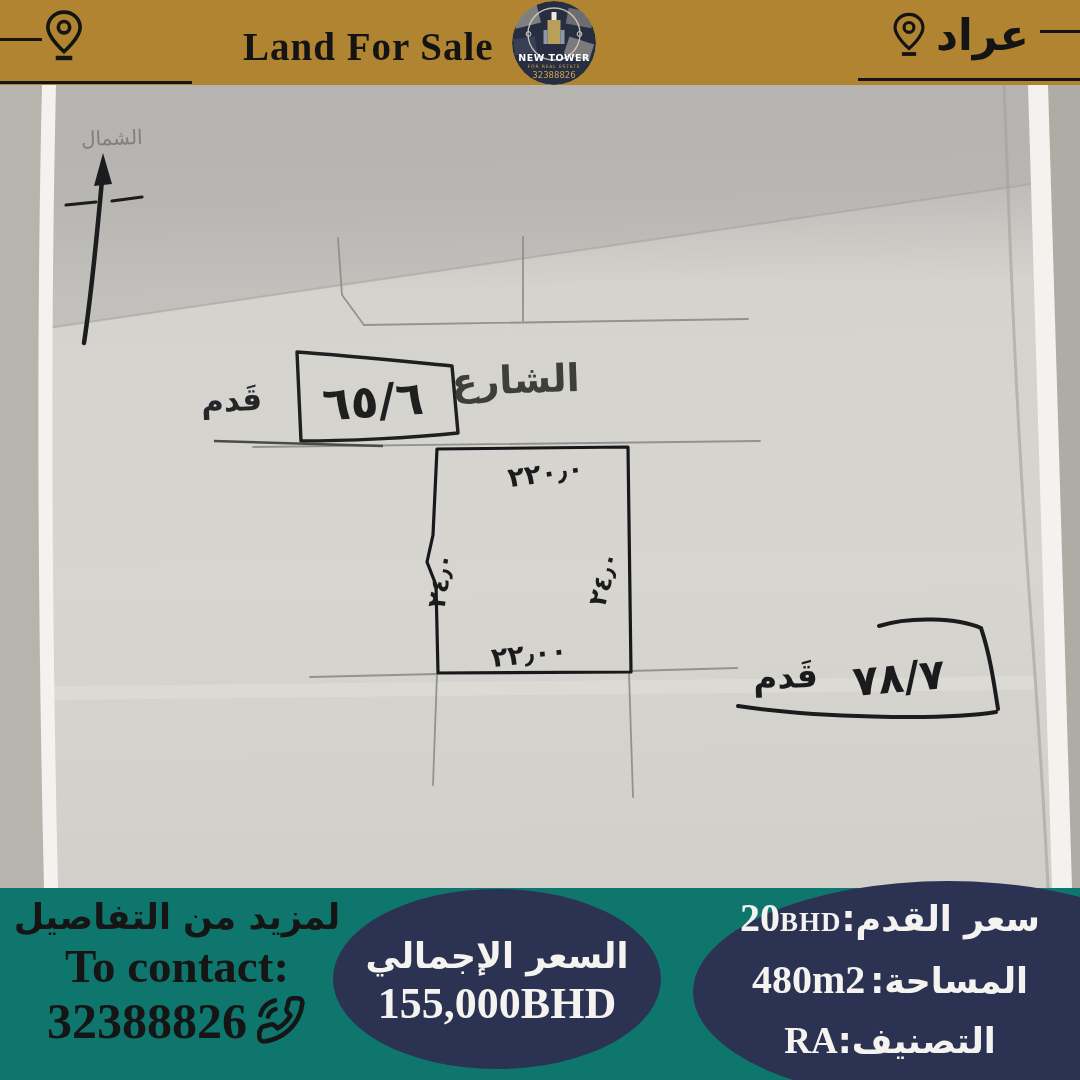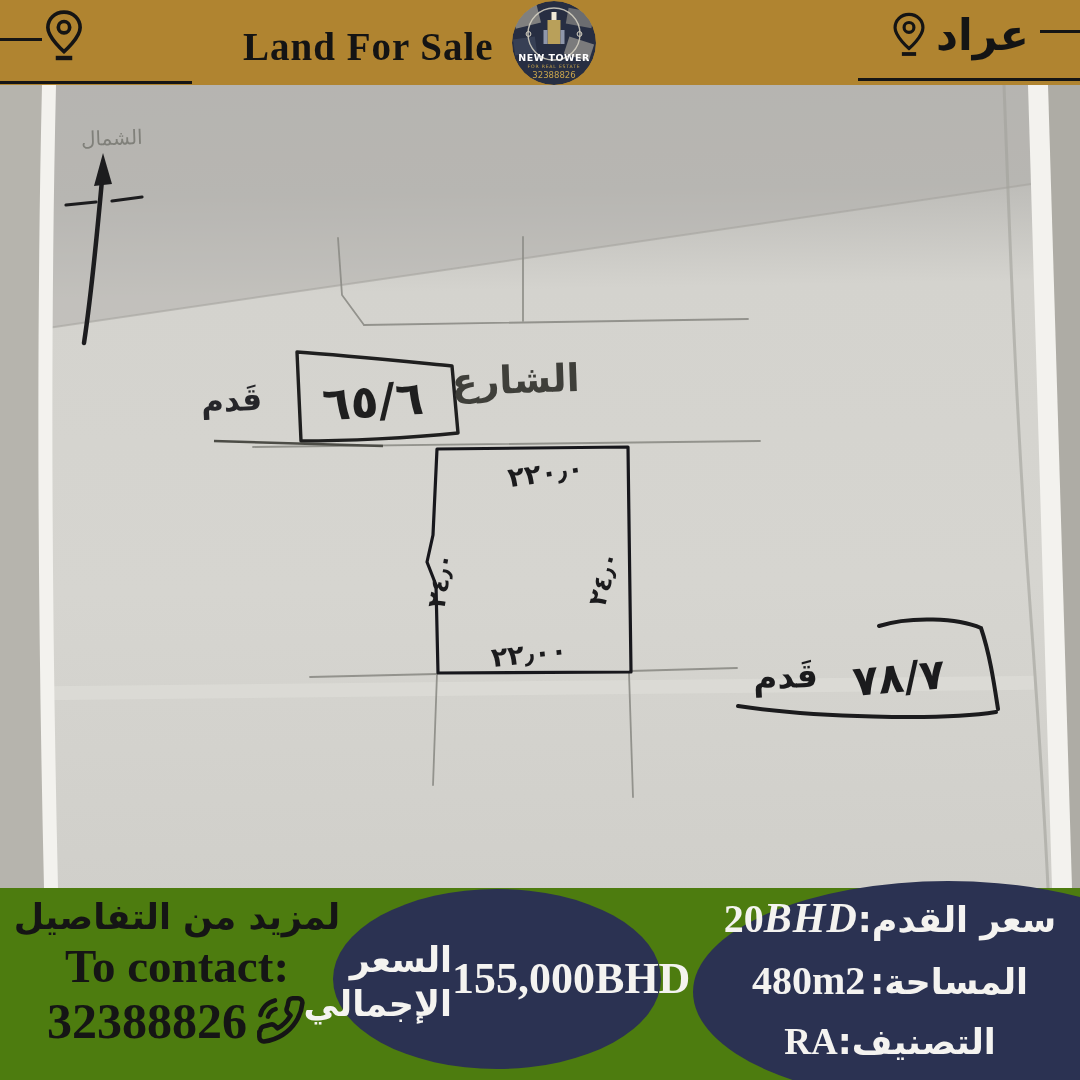--- a/index.html
+++ b/index.html
@@ -20,36 +20,36 @@
   .d1{left:0;top:38px;width:42px;height:3px;}
   .d2{left:1040px;top:30px;width:40px;height:3px;}
   .d3{left:0;top:81px;width:192px;height:3px;}
   .d4{left:858px;top:78px;width:222px;height:3px;}
   .logo{position:absolute;left:511px;top:0px;width:86px;height:86px;}
   
   .photo{position:absolute;left:0;top:85px;width:1080px;height:803px;
     background:linear-gradient(179deg,#bab9b5 0%,#bdbcb8 14%,#d4d3ce 26%,#d6d5d0 62%,#d0cfca 100%);}
   .photo svg{position:absolute;left:0;top:0;}
   
-  .bottombar{position:absolute;left:0;top:888px;width:1080px;height:192px;background:#4d7c0f;}
+  .bottombar{position:absolute;left:0;top:888px;width:1080px;height:192px;background:#0f766e;}
   .contact{position:absolute;left:12px;top:6px;width:330px;text-align:center;color:#151515;}
   .contact .l1{font:700 35px "DejaVu Sans",sans-serif;direction:rtl;line-height:46px;}
   .contact .l2{font:700 47px "Liberation Serif","DejaVu Serif",serif;line-height:52px;}
   .contact .l3{display:flex;align-items:center;justify-content:center;gap:8px;line-height:58px;}
   .contact .num{font:700 50px "Liberation Serif","DejaVu Serif",serif;}
   .oval{position:absolute;left:333px;top:1px;width:328px;height:180px;border-radius:50%;
-    background:#2b3252;display:flex;flex-direction:row;align-items:center;justify-content:center;color:#f4f3f0;}
+    background:#2b3252;display:flex;flex-direction:column;align-items:center;justify-content:center;color:#f4f3f0;}
   .oval .ar{font:700 35px "DejaVu Sans",sans-serif;direction:rtl;line-height:44px;margin-top:6px;}
   .oval .price{font:700 44px "Liberation Serif","DejaVu Serif",serif;line-height:52px;}
   .rshape{position:absolute;left:693px;top:-7px;width:510px;height:222px;border-radius:50%;background:#2b3252;}
   .rtext{position:absolute;left:712px;top:6px;width:356px;text-align:center;color:#f4f3f0;}
   .rtext .row{direction:rtl;line-height:60px;white-space:nowrap;}
   .rtext .ar{font:700 35px "DejaVu Sans",sans-serif;}
   .rtext .lat{font:700 40px "Liberation Serif","DejaVu Serif",serif;}
-  .rtext .lat.small{font-size:42px;letter-spacing:1px;font-style:italic;}
+  .rtext .lat.small{font-size:27px;letter-spacing:1px;}
   .rtext .lat.med{font-size:37px;}
 </style>
 </head>
 <body>
 
 <div class="canvas">
 
   <div class="topbar">
     <div class="deco d1"></div>
     <div class="deco d2"></div>

